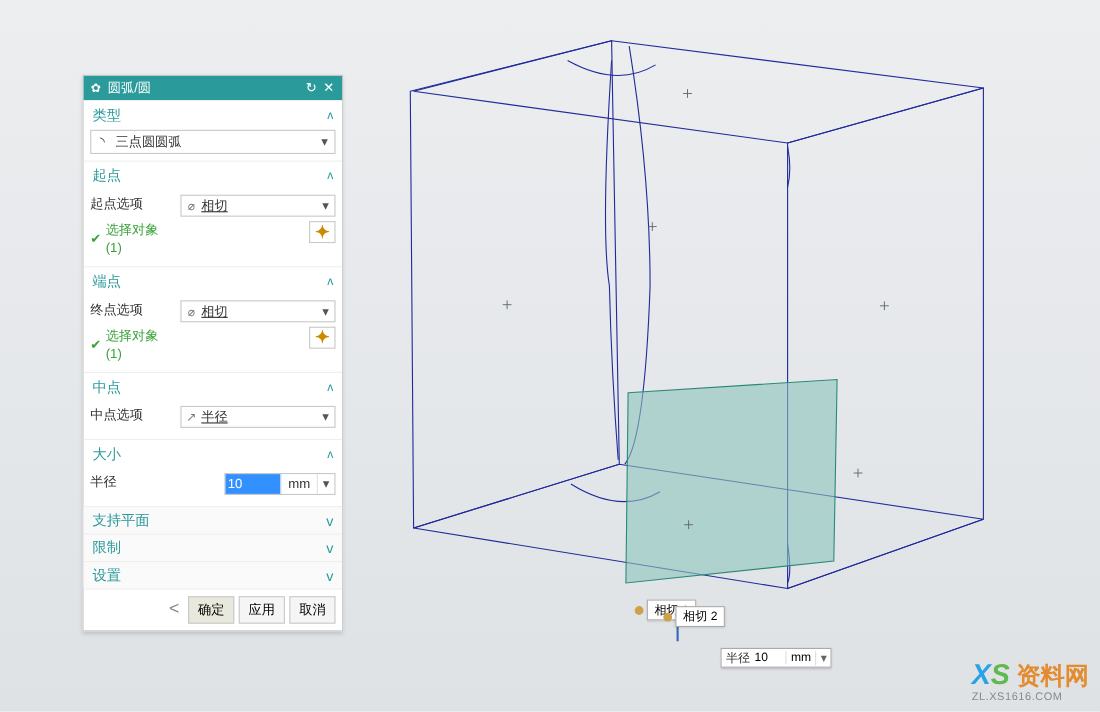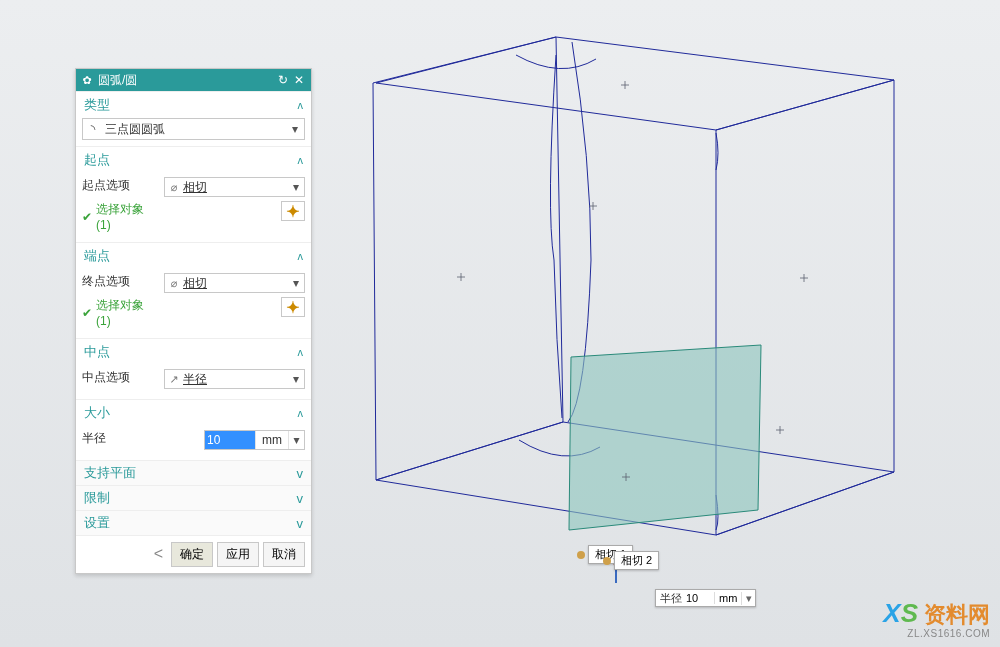--- a/index.html
+++ b/index.html
@@ -48,21 +48,21 @@
   .mini-input .munit{ padding:0 4px; border-left:1px solid #ddd;}
   .mini-input .mcaret{ width:14px; text-align:center; border-left:1px solid #ddd; color:#666;}
 
   .watermark { position:absolute; right:10px; bottom:8px; text-align:right; }
   .watermark .w1 { color:#fff; font-weight:bold; font-size:22px; text-shadow:0 0 3px rgba(0,0,0,.4), 1px 1px 2px rgba(0,0,0,.3); margin-bottom:-2px;}
   .watermark .w2 { display:flex; align-items:baseline; gap:6px; justify-content:flex-end;}
   .watermark .xs { font-style:italic; font-weight:bold; font-size:26px; }
   .watermark .xs .x { color:#2aa3e6; }
   .watermark .xs .s { color:#5fb94f; }
   .watermark .zl { color:#e38b2e; font-weight:bold; font-size:22px; }
-  .watermark .url { color:#888; font-size:10px; letter-spacing:.5px; text-align:right; margin-top:-2px; display:block;}
+  .watermark .url { color:#888; font-size:10px; letter-spacing:.5px; text-align:left; margin-top:-2px; display:block;}
   .wechat-ico { color:#6abf4b; font-size:22px; margin-right:4px; vertical-align:middle;}
 
   svg .wire { stroke:#202a9a; stroke-width:1; fill:none; }
   svg .face { fill:#8cc5bd; fill-opacity:.6; stroke:#2a8a7a; stroke-width:1; }
   svg .cross { stroke:#5a6070; stroke-width:.8; }
 </style>
 </head>
 <body>
 
 <div class="viewport">

